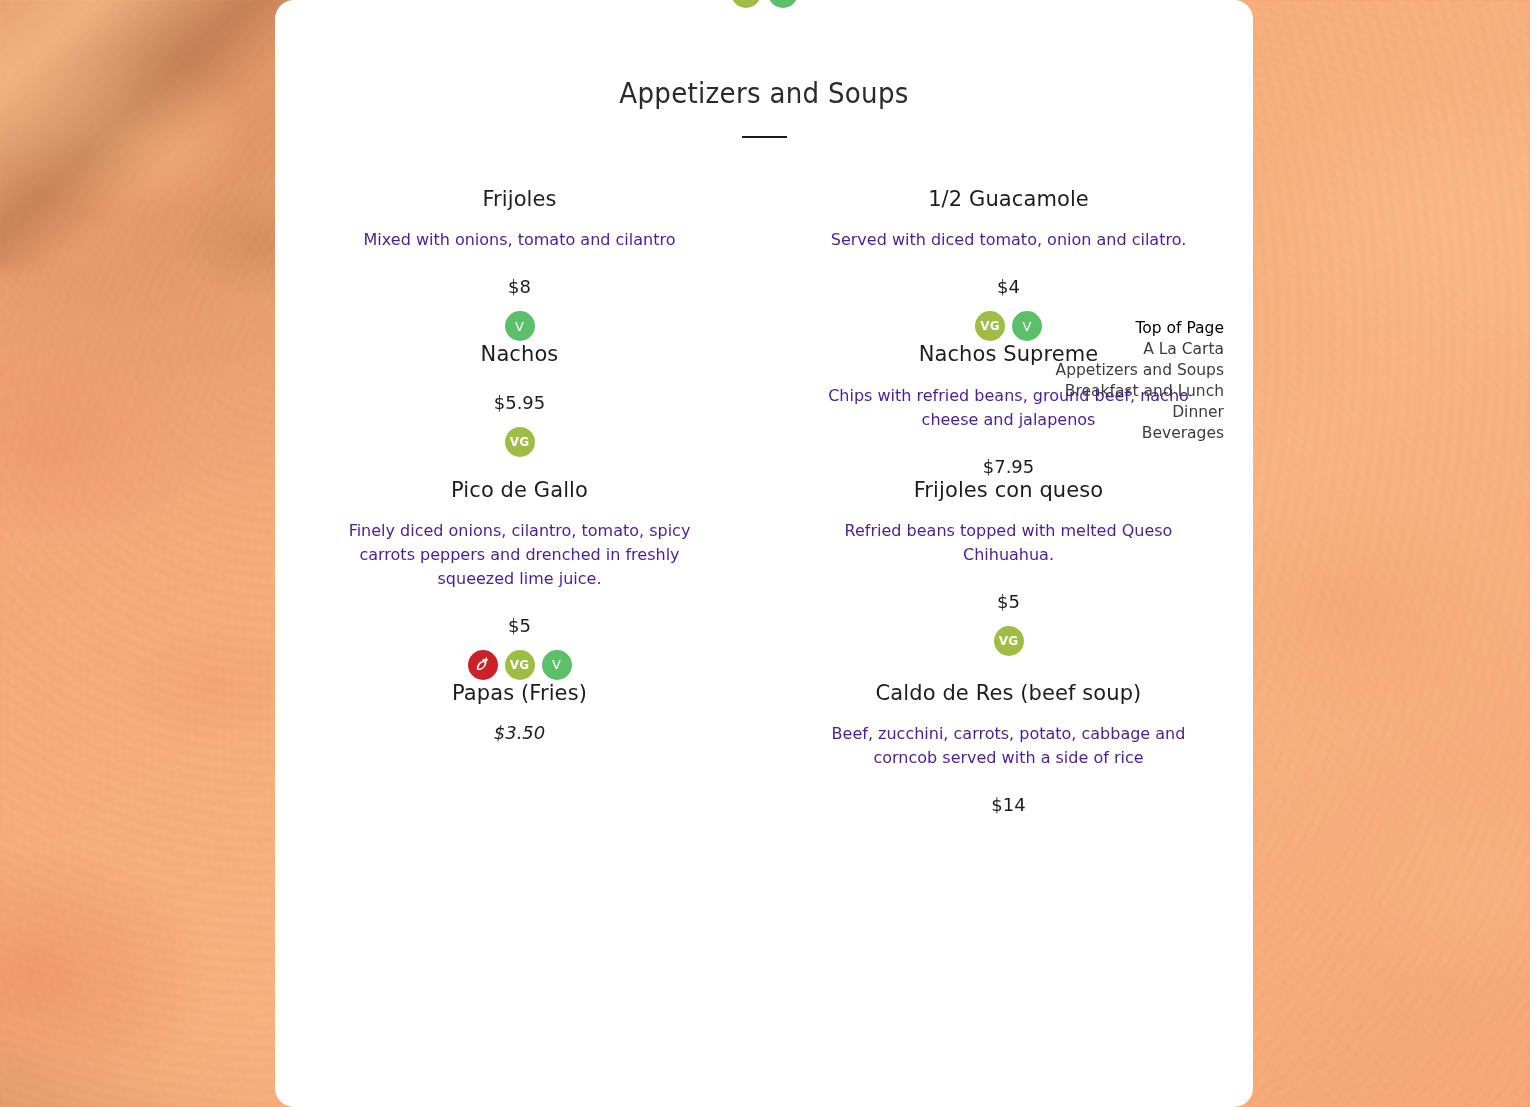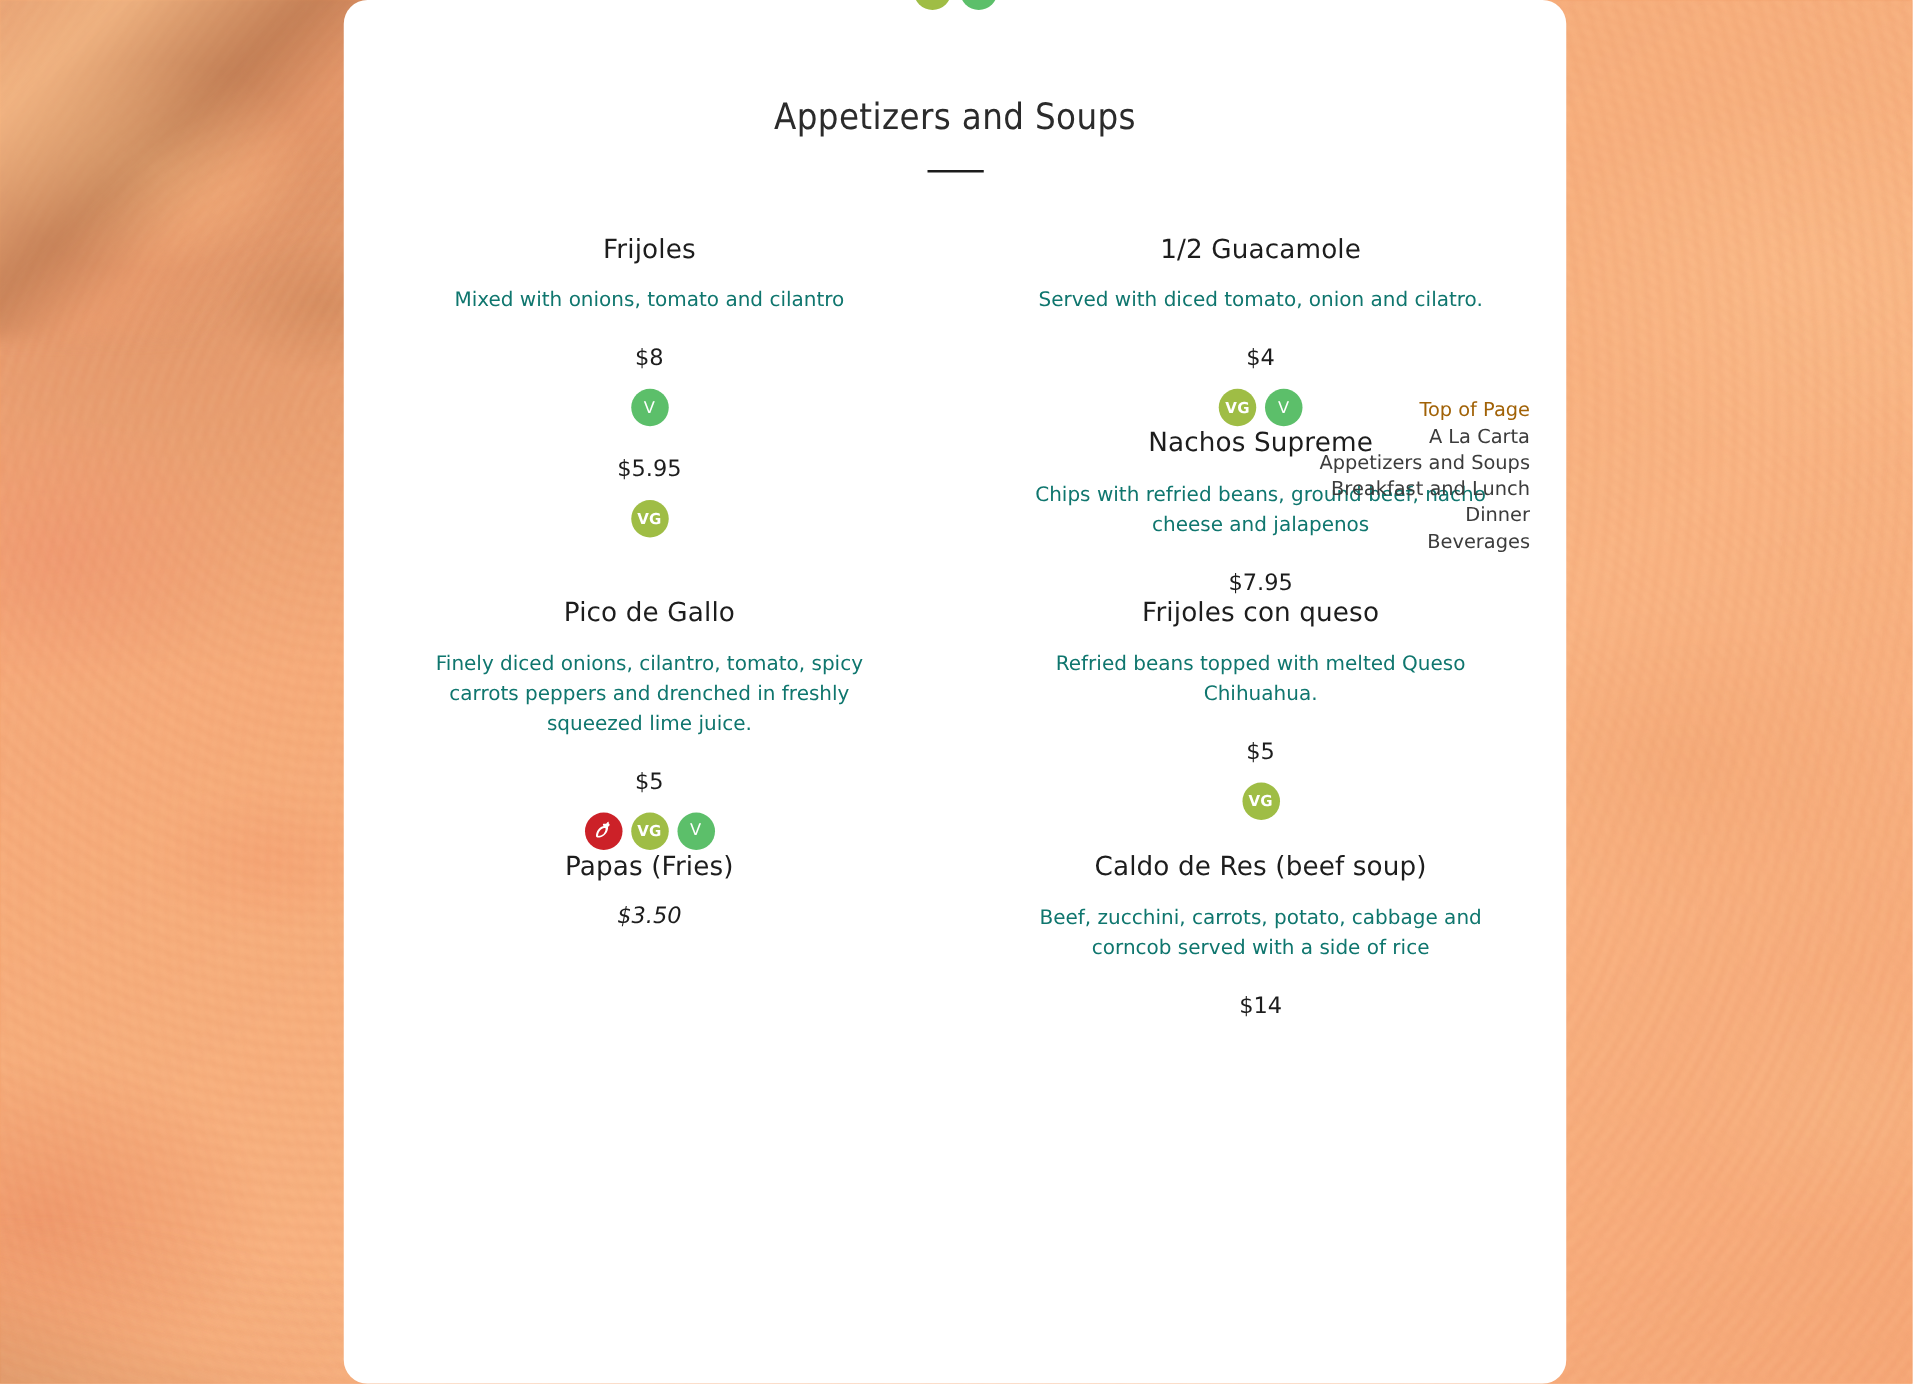--- a/index.html
+++ b/index.html
@@ -124,21 +124,21 @@
     line-height: 21px;
     color: #3c3c3c;
     z-index: 5;
   }
   #anchor-nav a {
     display: block;
     text-decoration: none;
     color: #3c3c3c;
     white-space: nowrap;
   }
-  #anchor-nav a.muted { color: #a16207; }
+  #anchor-nav a.muted { color: #000000; }
 
   
   #menu-grid {
     position: absolute;
     left: 0;
     top: 186px;
     width: 978px;
     display: grid;
     grid-template-columns: 1fr 1fr;
     column-gap: 0px;
@@ -152,21 +152,21 @@
   .item-name {
     font-size: 21px;
     font-weight: 400;
     color: #1d1d1d;
     line-height: 1.25;
     letter-spacing: 0.1px;
   }
   .item-desc {
     margin-top: 16px;
     font-size: 16px;
-    color: #0f766e;
+    color: #4c1d95;
     line-height: 24px;
   }
   .item-price {
     margin-top: 24px;
     font-size: 18px;
     color: #1d1d1d;
   }
   .item-price.no-desc { margin-top: 16px; font-style: italic; }
 
   .badges {
@@ -235,20 +235,21 @@
       <div class="menu-item row-1">
         <div class="item-name">1/2 Guacamole</div>
         <div class="item-desc">Served with diced tomato, onion and cilatro.</div>
         <div class="item-price">$4</div>
         <div class="badges">
           <span class="badge vg" style="background: rgb(159, 189, 69);">VG</span>
           <span class="badge v" style="background: rgb(92, 191, 106);">V</span>
         </div>
       </div>
       <div class="menu-item row-2">
+        <div class="item-name">Nachos</div>
         <div class="item-price">$5.95</div>
         <div class="badges">
           <span class="badge vg" style="background: rgb(159, 189, 69);">VG</span>
         </div>
       </div>
       <div class="menu-item row-2">
         <div class="item-name">Nachos Supreme</div>
         <div class="item-desc">Chips with refried beans, ground beef, nacho cheese and jalapenos</div>
         <div class="item-price">$7.95</div>
       </div>

